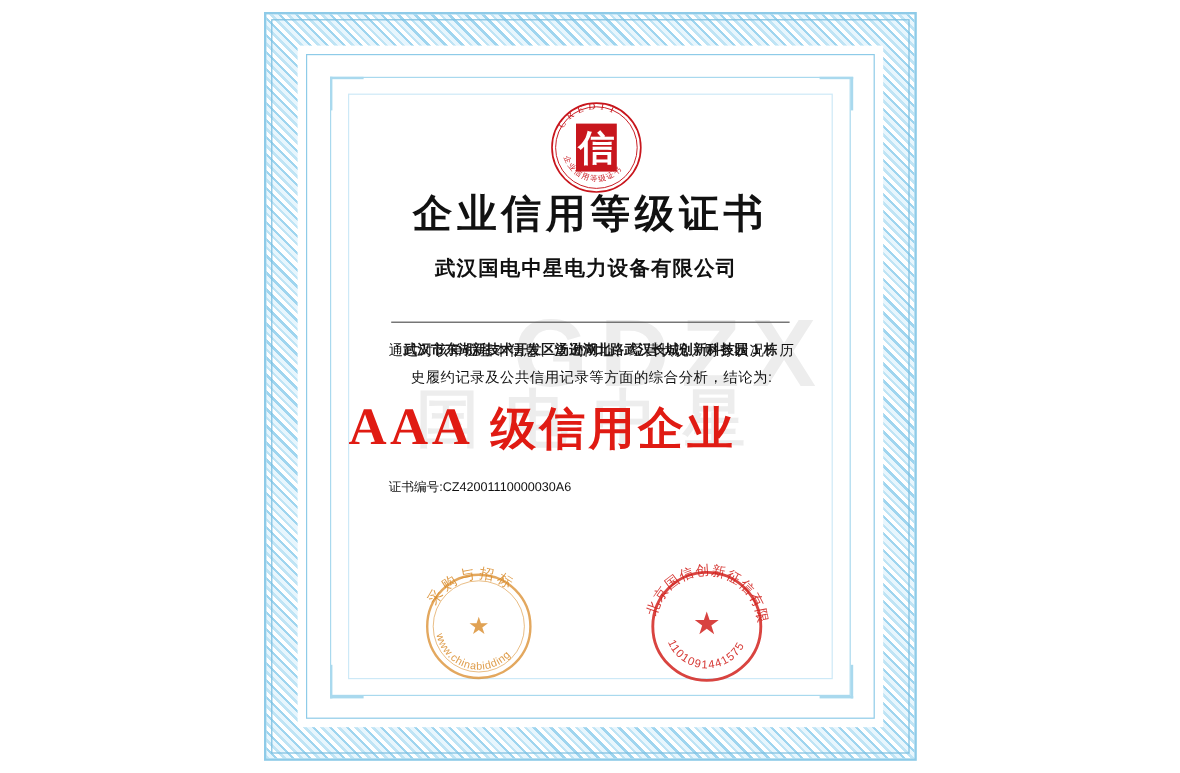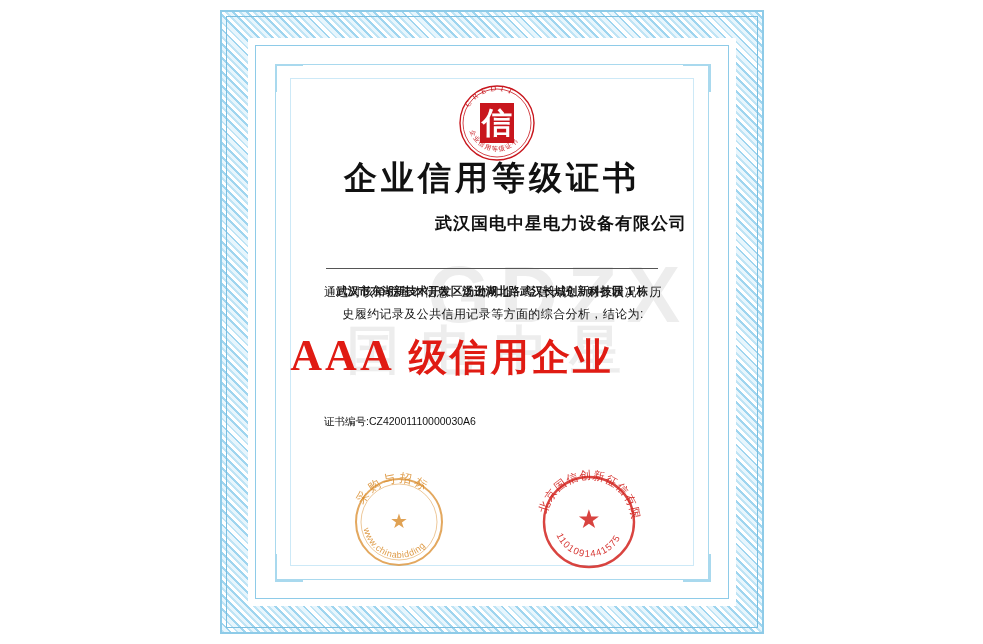--- a/index.html
+++ b/index.html
@@ -147,21 +147,21 @@
     font-weight: bold;
     color: #111111;
     letter-spacing: 4px;
     line-height: 1.2;
   }
   .company-name {
     position: absolute;
     left: 290px;
     top: 212px;
     width: 397px;
-    text-align: right;
+    text-align: center;
     font-size: 17px;
     font-weight: bold;
     color: #111111;
     letter-spacing: 1px;
   }
   .company-address {
     position: absolute;
     left: 290px;
     top: 244px;
     width: 404px;
@@ -218,21 +218,20 @@
   .meta-row {
     position: absolute;
     left: 324px;
     top: 399px;
     width: 340px;
     display: flex;
     justify-content: space-between;
     font-size: 10.5px;
     color: #111111;
     letter-spacing: 0px;
-    margin-top: 16px;
   }
 
   
   .footer-info {
     position: absolute;
     left: 326px;
     top: 478px;
     width: 250px;
     font-size: 10px;
     color: #111111;

